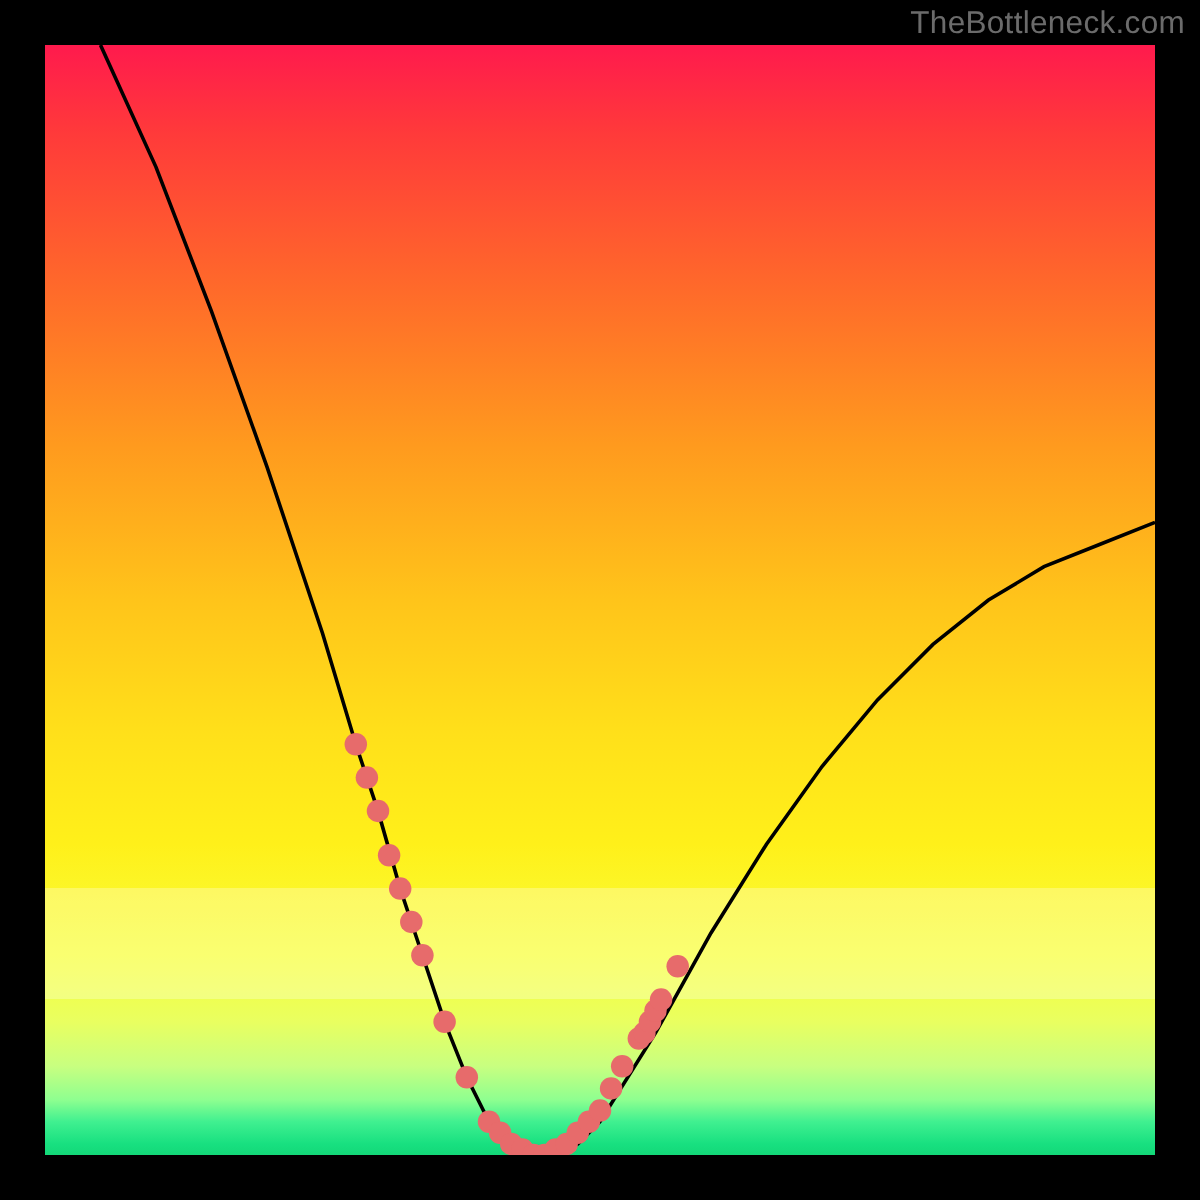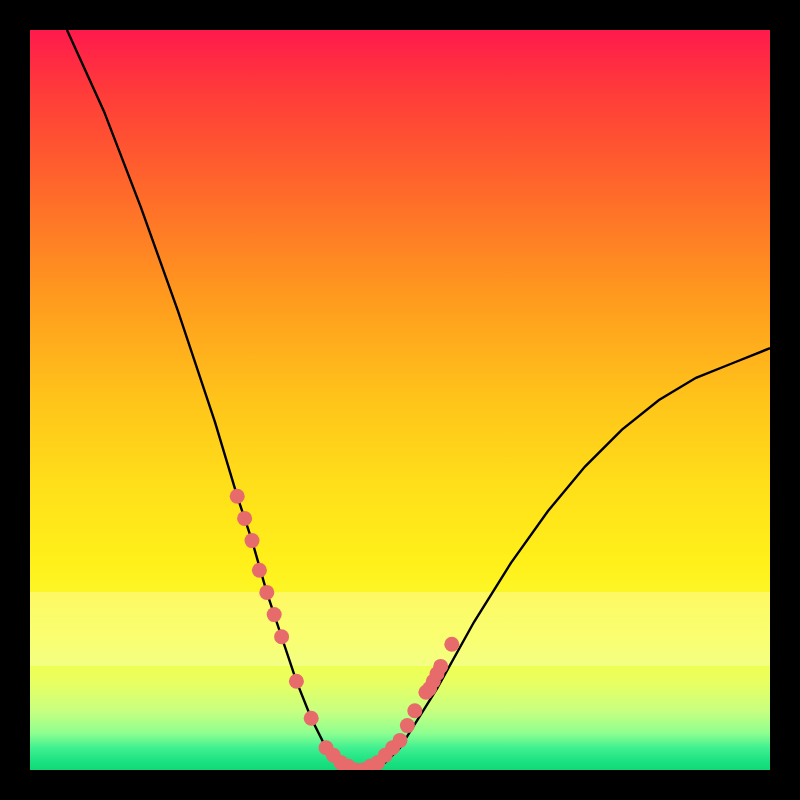--- a/index.html
+++ b/index.html
@@ -107,14 +107,15 @@
           <circle cx="399.6" cy="658.6" r="7.5" fill="#e76b6b"></circle>
           <circle cx="403.3" cy="651.2" r="7.5" fill="#e76b6b"></circle>
           <circle cx="407.0" cy="643.8" r="7.5" fill="#e76b6b"></circle>
           <circle cx="410.7" cy="636.4" r="7.5" fill="#e76b6b"></circle>
           <circle cx="421.8" cy="614.2" r="7.5" fill="#e76b6b"></circle>
         </g>
     </svg>
 
   </div>
 
+  <div class="watermark">TheBottleneck.com</div>
 
 </div>
 
 </body></html>

